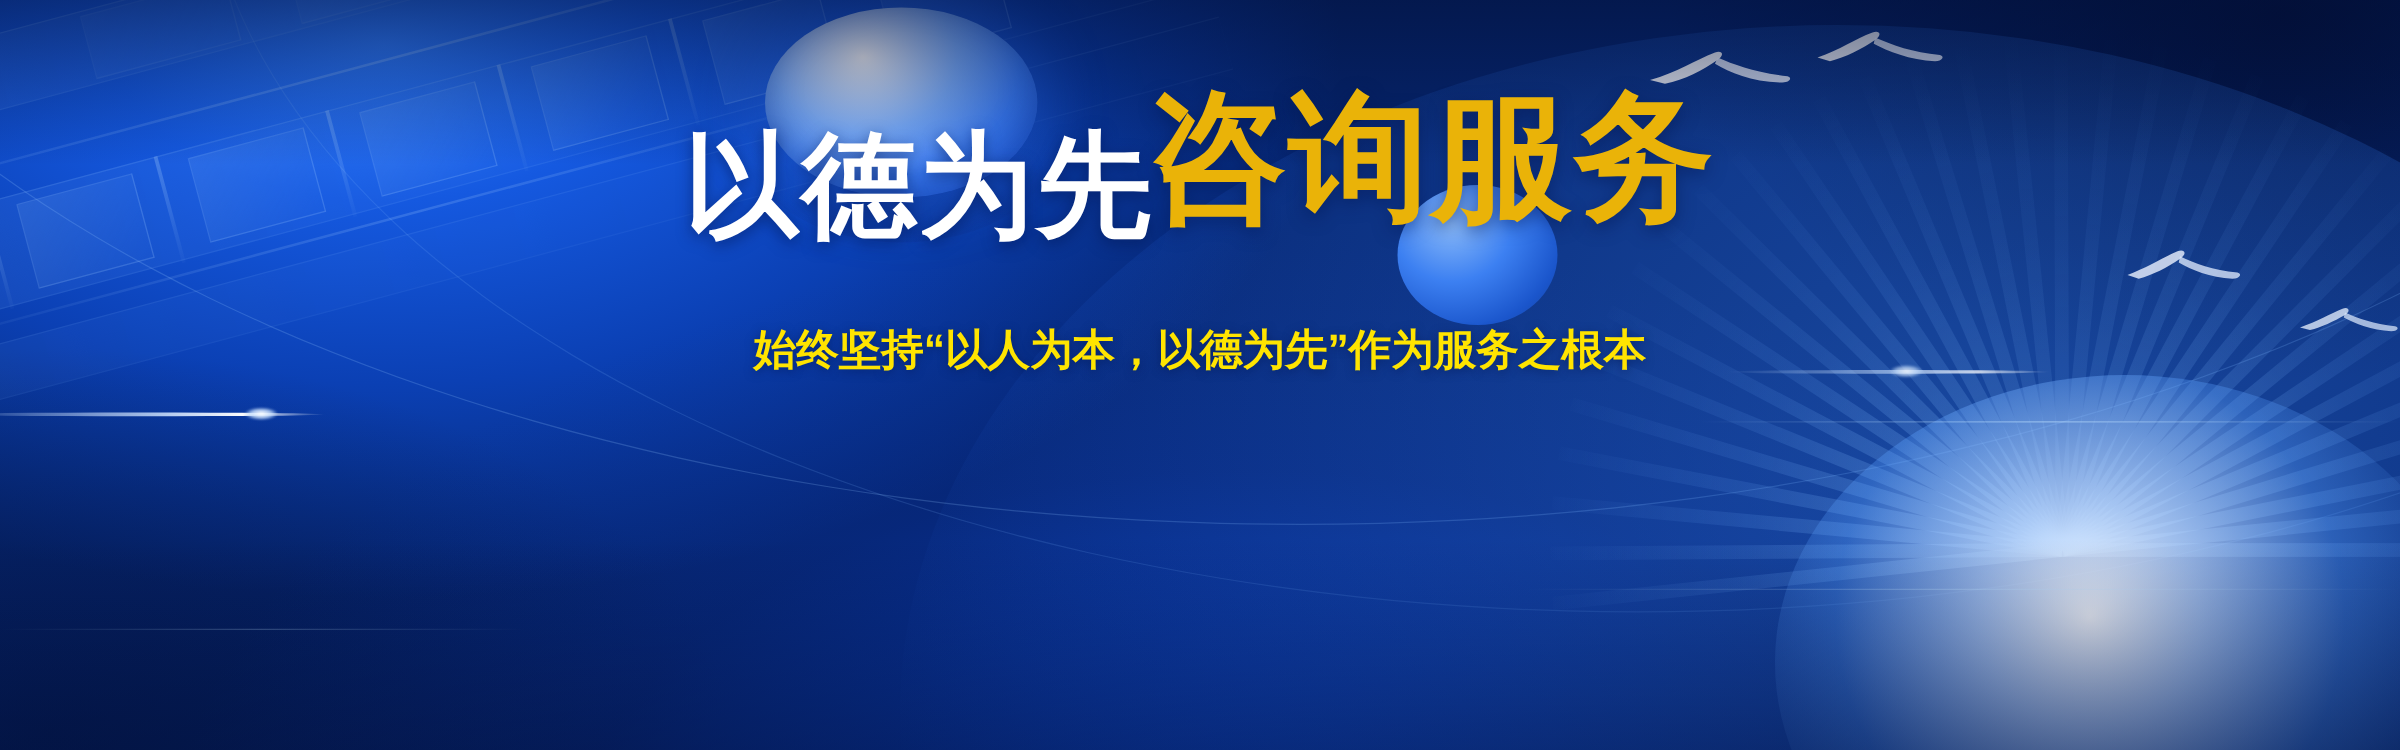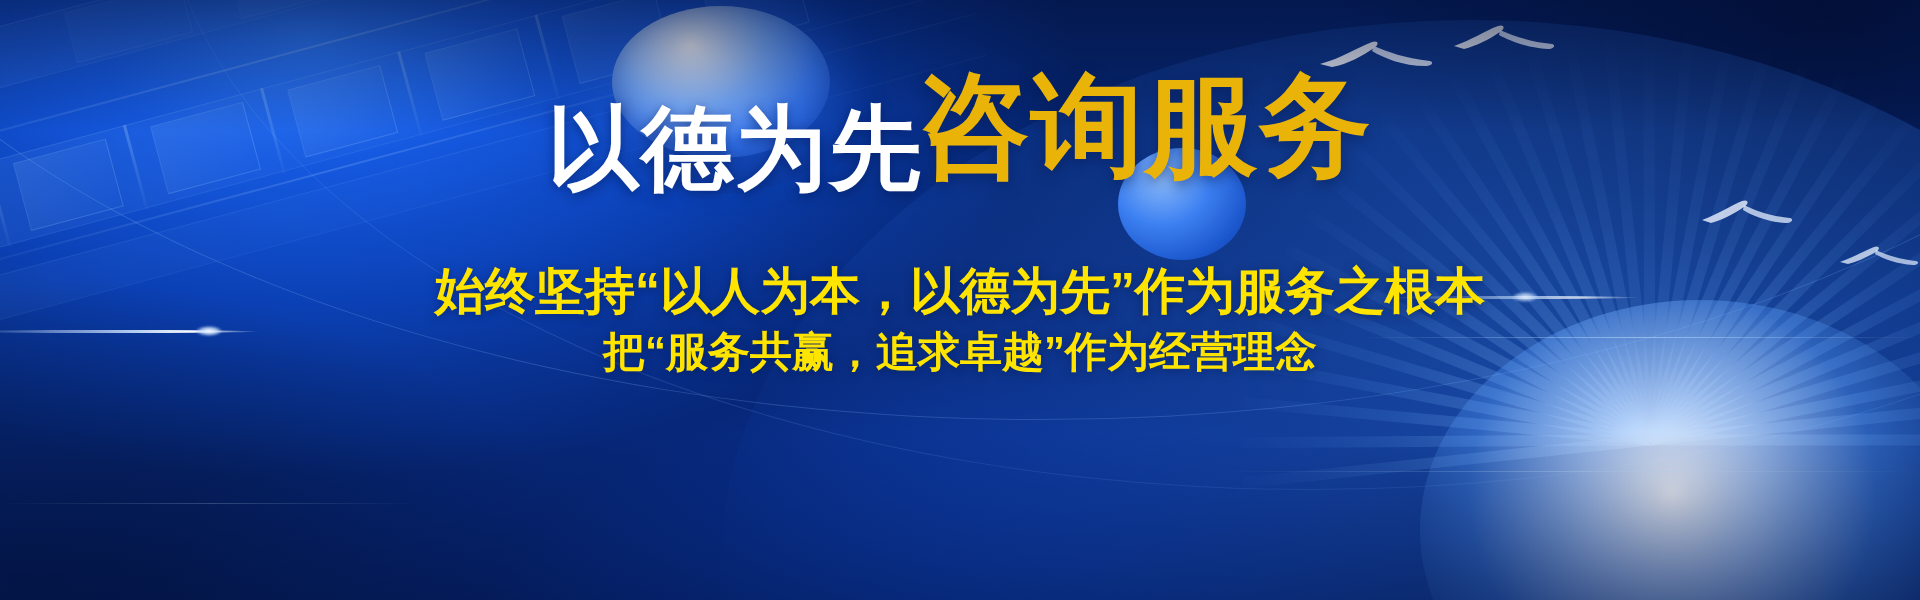--- a/index.html
+++ b/index.html
@@ -194,21 +194,21 @@
     left:0;right:0;top:258px;
     text-align:center;
     color:#ffe400;
     font-weight:bold;
     line-height:1.32;
     text-shadow:0 2px 8px rgba(4,24,84,.55);
     pointer-events:none;
   }
   .body-copy .line{white-space:nowrap;}
   .body-copy .l1{font-size:38px;}
-  .body-copy .l2{font-size:50px;}
+  .body-copy .l2{font-size:34px;}
   .body-copy .l3{font-size:42px;}
 </style>
 </head>
 <body>
 
 <div id="banner">
 
   <div class="bg-base"></div>
   <div class="bg-deep"></div>
 
@@ -322,16 +322,15 @@
   </div>
 
   <div class="bg-vignette"></div>
 
   <div class="headline">
     <span class="h-white">以德为先</span><span class="h-yellow">咨询服务</span>
   </div>
 
   <div class="body-copy">
     <div class="line l2">始终坚持“以人为本，以德为先”作为服务之根本</div>
-    <div class="line l3">把“服务共赢，追求卓越”作为经营理念</div>
   </div>
 
 </div>
 
 </body></html>

